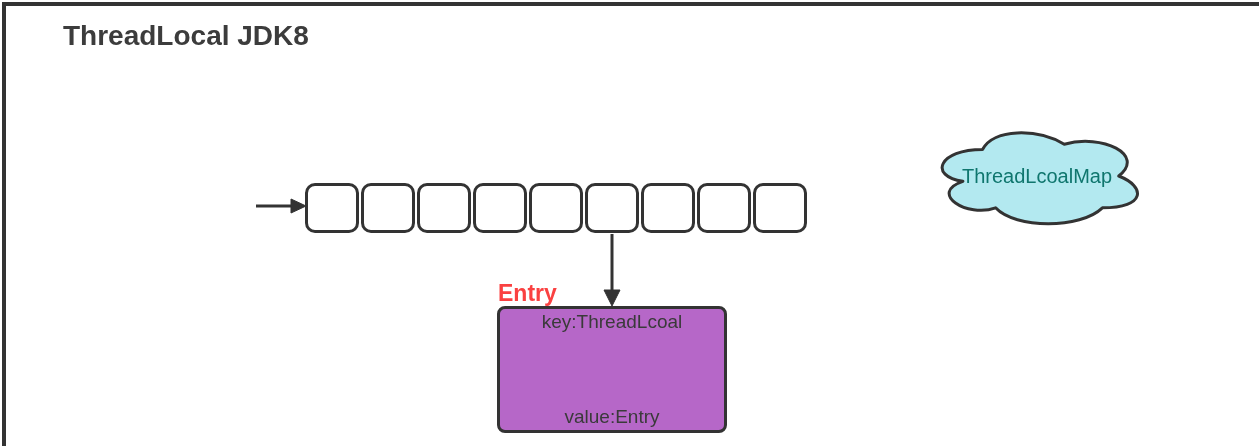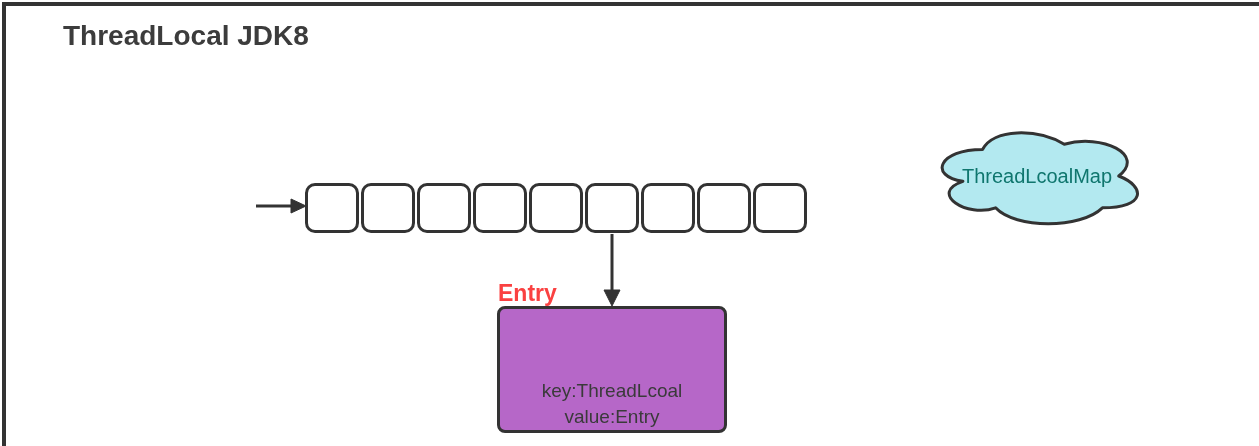--- a/index.html
+++ b/index.html
@@ -69,21 +69,21 @@
   }
   .entry-box {
     position: absolute;
     left: 497px; top: 306px;
     width: 230px; height: 127px;
     box-sizing: border-box;
     background: var(--entry-fill, #b667c8);
     border: 3px solid var(--stroke, #333333);
     border-radius: 8px;
     display: flex; flex-direction: column;
-    align-items: center; justify-content: flex-end;
+    align-items: center; justify-content: space-between;
     font-size: 19px;
     line-height: 26px;
     color: #3a3a3a;
   }
   .cloud-wrap {
     position: absolute;
     left: 925px; top: 120px;
     width: 224px; height: 112px;
   }
   .cloud-wrap svg { position: absolute; left: 0; top: 0; }

